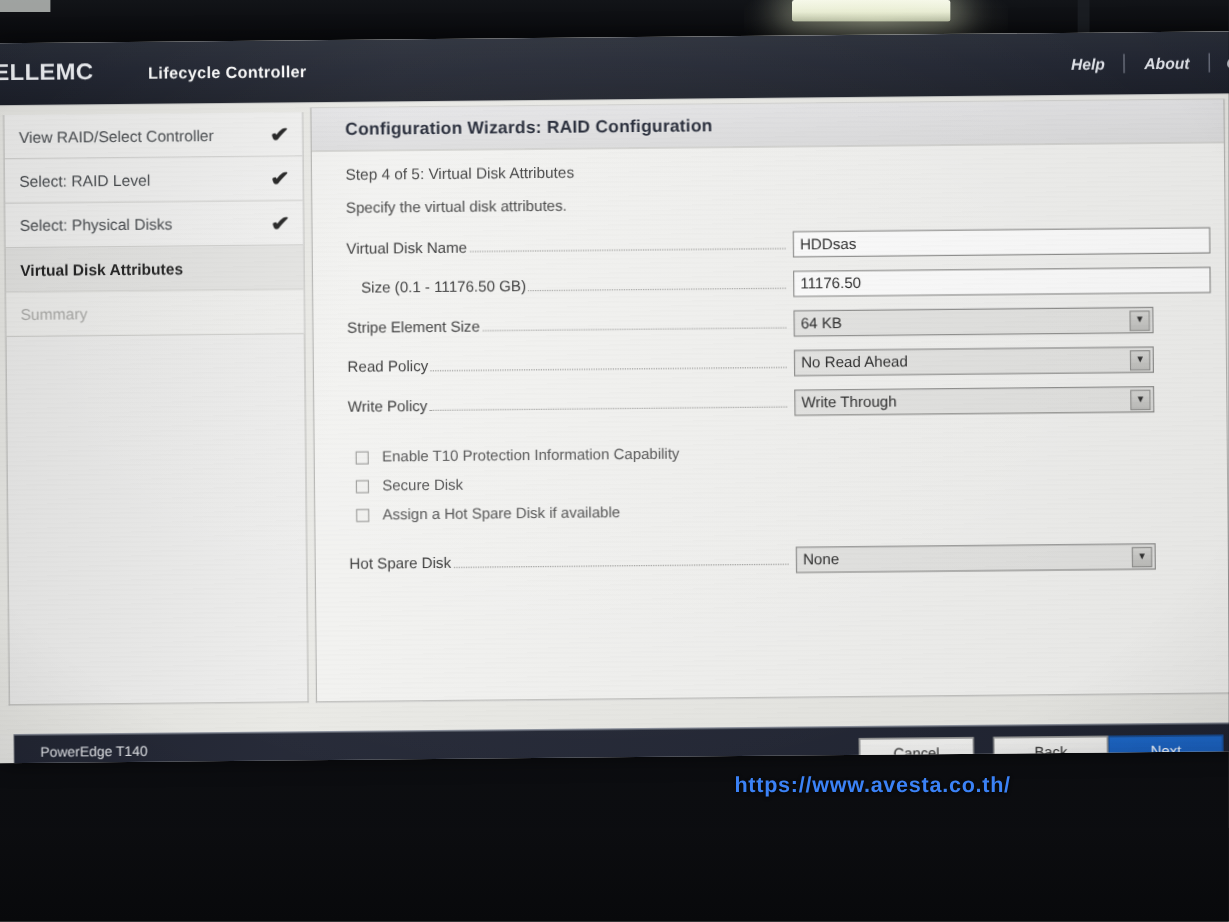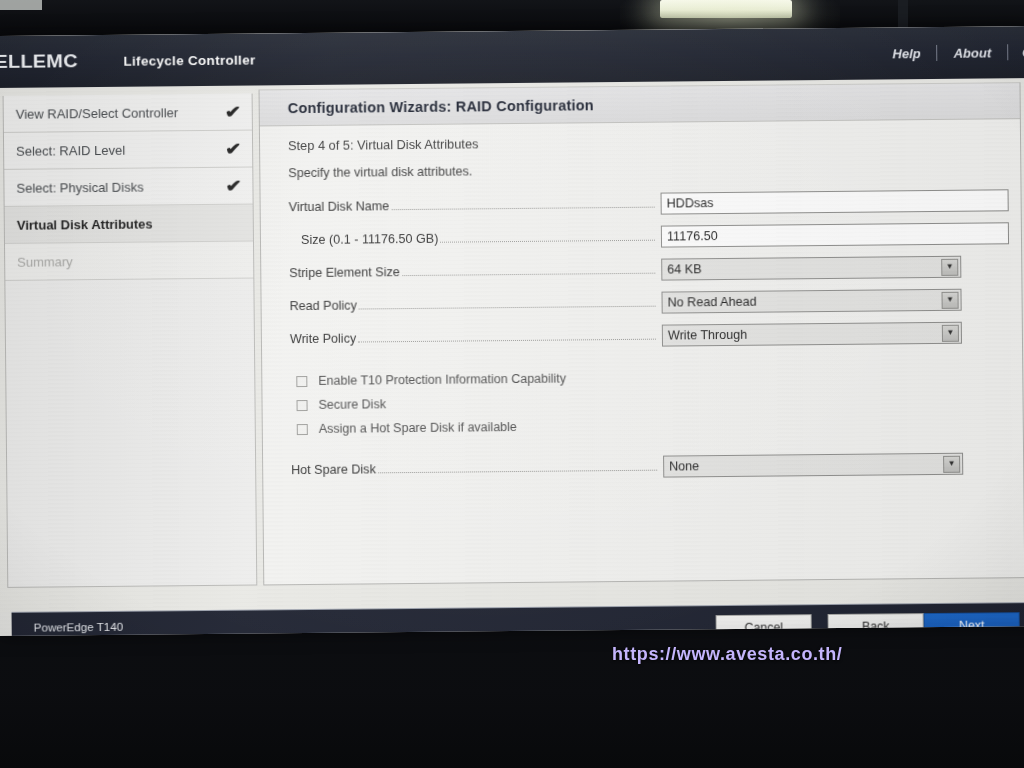--- a/index.html
+++ b/index.html
@@ -337,21 +337,21 @@
     color: #ffffff;
     border-color: #0a4ea8;
     margin-left: 0;
     border-left: 1px solid #0a4ea8;
   }
 
   
   #watermark {
     position: absolute;
     left: 612px; top: 644px;
-    color: #c4b5fd;
+    color: #3b82f6;
     font-size: 18px;
     font-weight: bold;
     letter-spacing: .6px;
     text-shadow: 0 1px 3px rgba(0,0,0,0.8);
   }
   #bottom-dark-field {
     position: absolute;
     left: 0; top: 690px; width: 1024px; height: 78px;
     background: linear-gradient(180deg,#0c0d10 0%, #08090b 100%);
   }

